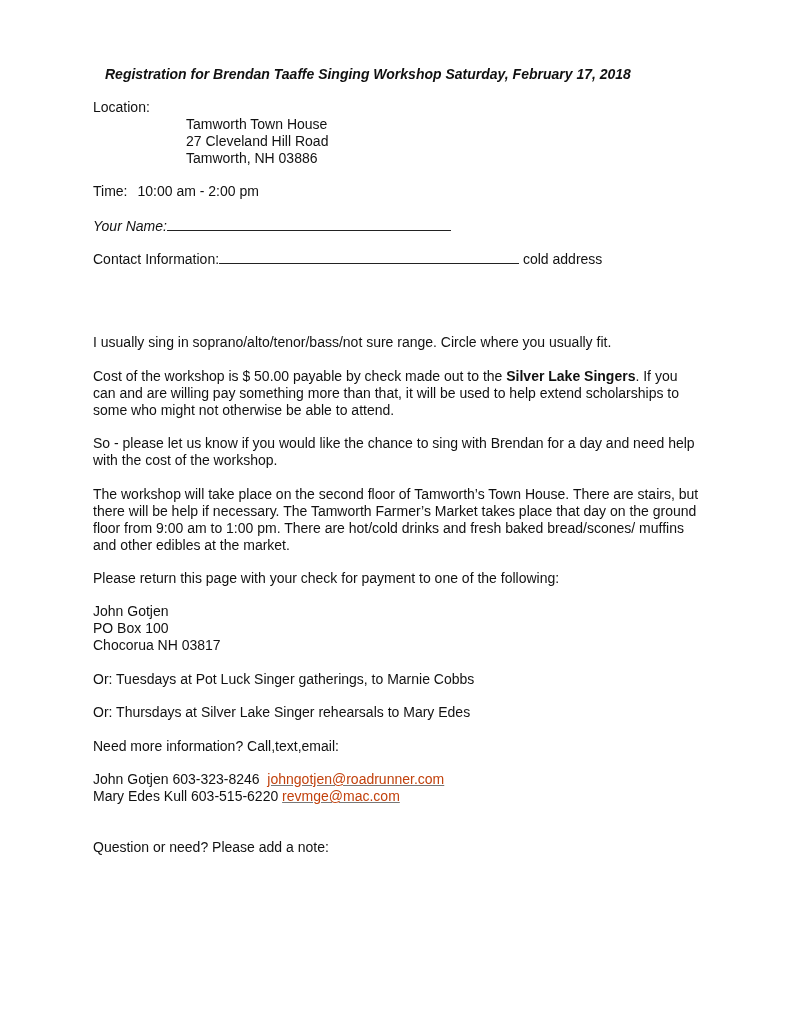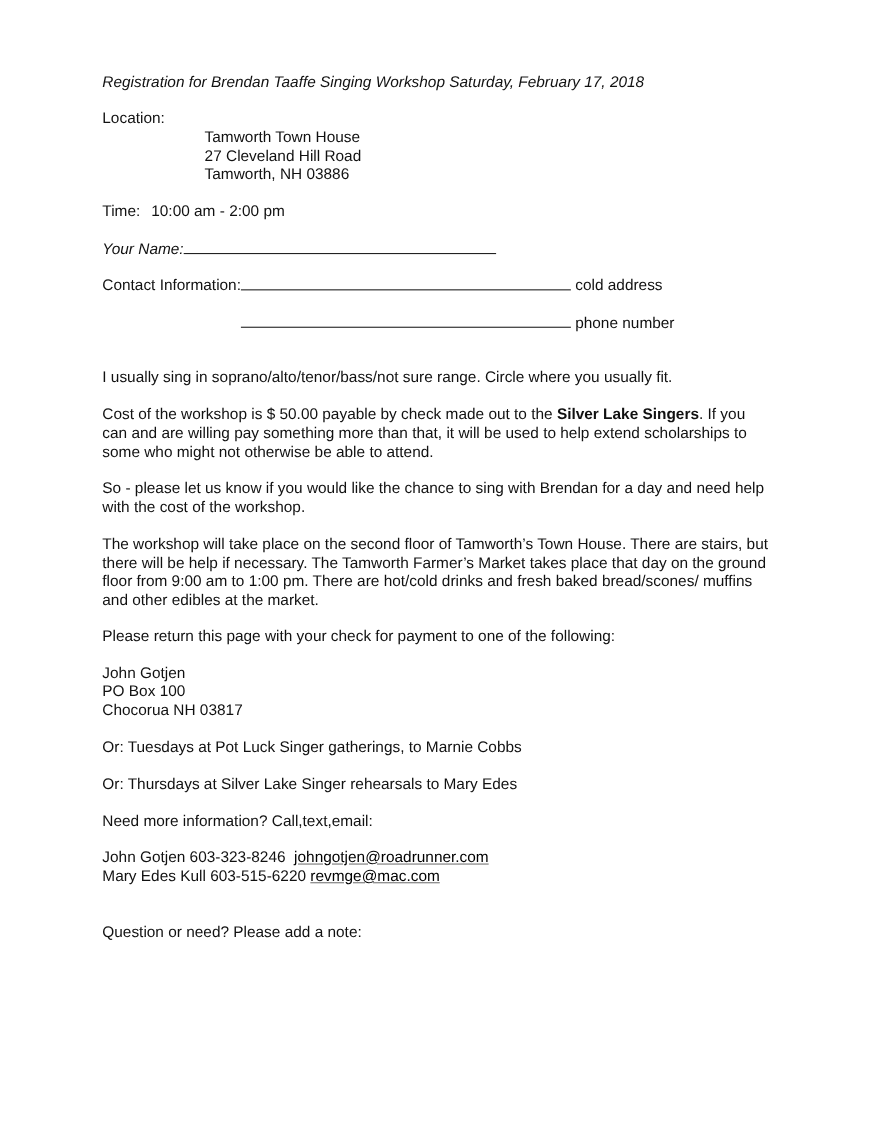--- a/index.html
+++ b/index.html
@@ -2,26 +2,26 @@
 <html><head>
 <meta charset="utf-8">
 <style>
   html, body { margin: 0; padding: 0; background: #ffffff; }
   body {
     width: 790px; height: 1024px; position: relative; overflow: hidden;
     font-family: "Liberation Sans", sans-serif; font-size: 14px; color: #111111;
   }
   .page { position: absolute; left: 0; top: 0; width: 790px; height: 1024px; }
   .line { position: absolute; left: 93px; white-space: nowrap; line-height: 17px; }
-  .title { font-weight: normal; font-style: italic; }
+  .title { font-weight: bold; font-style: italic; margin-left: 12px; }
   .indent { left: 186px; }
   .para { position: absolute; left: 93px; width: 610px; line-height: 17px; white-space: normal; }
   .blank { display: inline-block; border-bottom: 1px solid #222; height: 13px; vertical-align: baseline; }
   b { font-weight: bold; }
-  a { color: #000000; text-decoration: underline; text-decoration-color: #777; }
+  a { color: #c2410c; text-decoration: underline; text-decoration-color: #777; }
   .note-area { position: absolute; left: 93px; top: 862px; width: 610px; height: 140px; border: none; outline: none; background: transparent; }
 </style>
 </head>
 <body>
 
 <div class="page">
 
   <div class="line title" style="top:66px;">Registration for Brendan Taaffe Singing Workshop Saturday, February 17, 2018</div>
 
   <div class="line" style="top:99px;">Location:</div>
@@ -35,24 +35,20 @@
 
   <div class="line" style="top:217px;font-style:italic;">
     <span>Your Name:</span><span class="blank" style="width:284px;"></span>
   </div>
 
   <div class="line" style="top:250px;">
     <span>Contact Information:</span><span class="blank" style="width:300px;"></span>
     <span>cold address</span>
   </div>
 
-  <div class="line" style="top:284px; left:219px;">
-    <span class="blank" style="width:300px;"></span>
-    <span>phone number</span>
-  </div>
 
   <div class="line" style="top:334px;">I usually sing in soprano/alto/tenor/bass/not sure range. Circle where you usually fit.</div>
 
   <div class="para" style="top:368px;">
     <span>Cost of the workshop is $ 50.00 payable by check made out to the </span><b>Silver Lake Singers</b><span>. If you can and are willing pay something more than that, it will be used to help extend scholarships to some who might not otherwise be able to attend.</span>
   </div>
 
   <div class="para" style="top:435px;">So -  please let us know if you would like the chance to sing with Brendan for a day and need help with the cost of the workshop.</div>
 
   <div class="para" style="top:486px;">The workshop will take place on the second floor of Tamworth’s Town House. There are stairs, but there will be help if necessary. The Tamworth Farmer’s Market takes place that day on the ground floor from 9:00 am to 1:00 pm. There are hot/cold drinks and fresh baked bread/scones/ muffins and other edibles at the market.</div>

